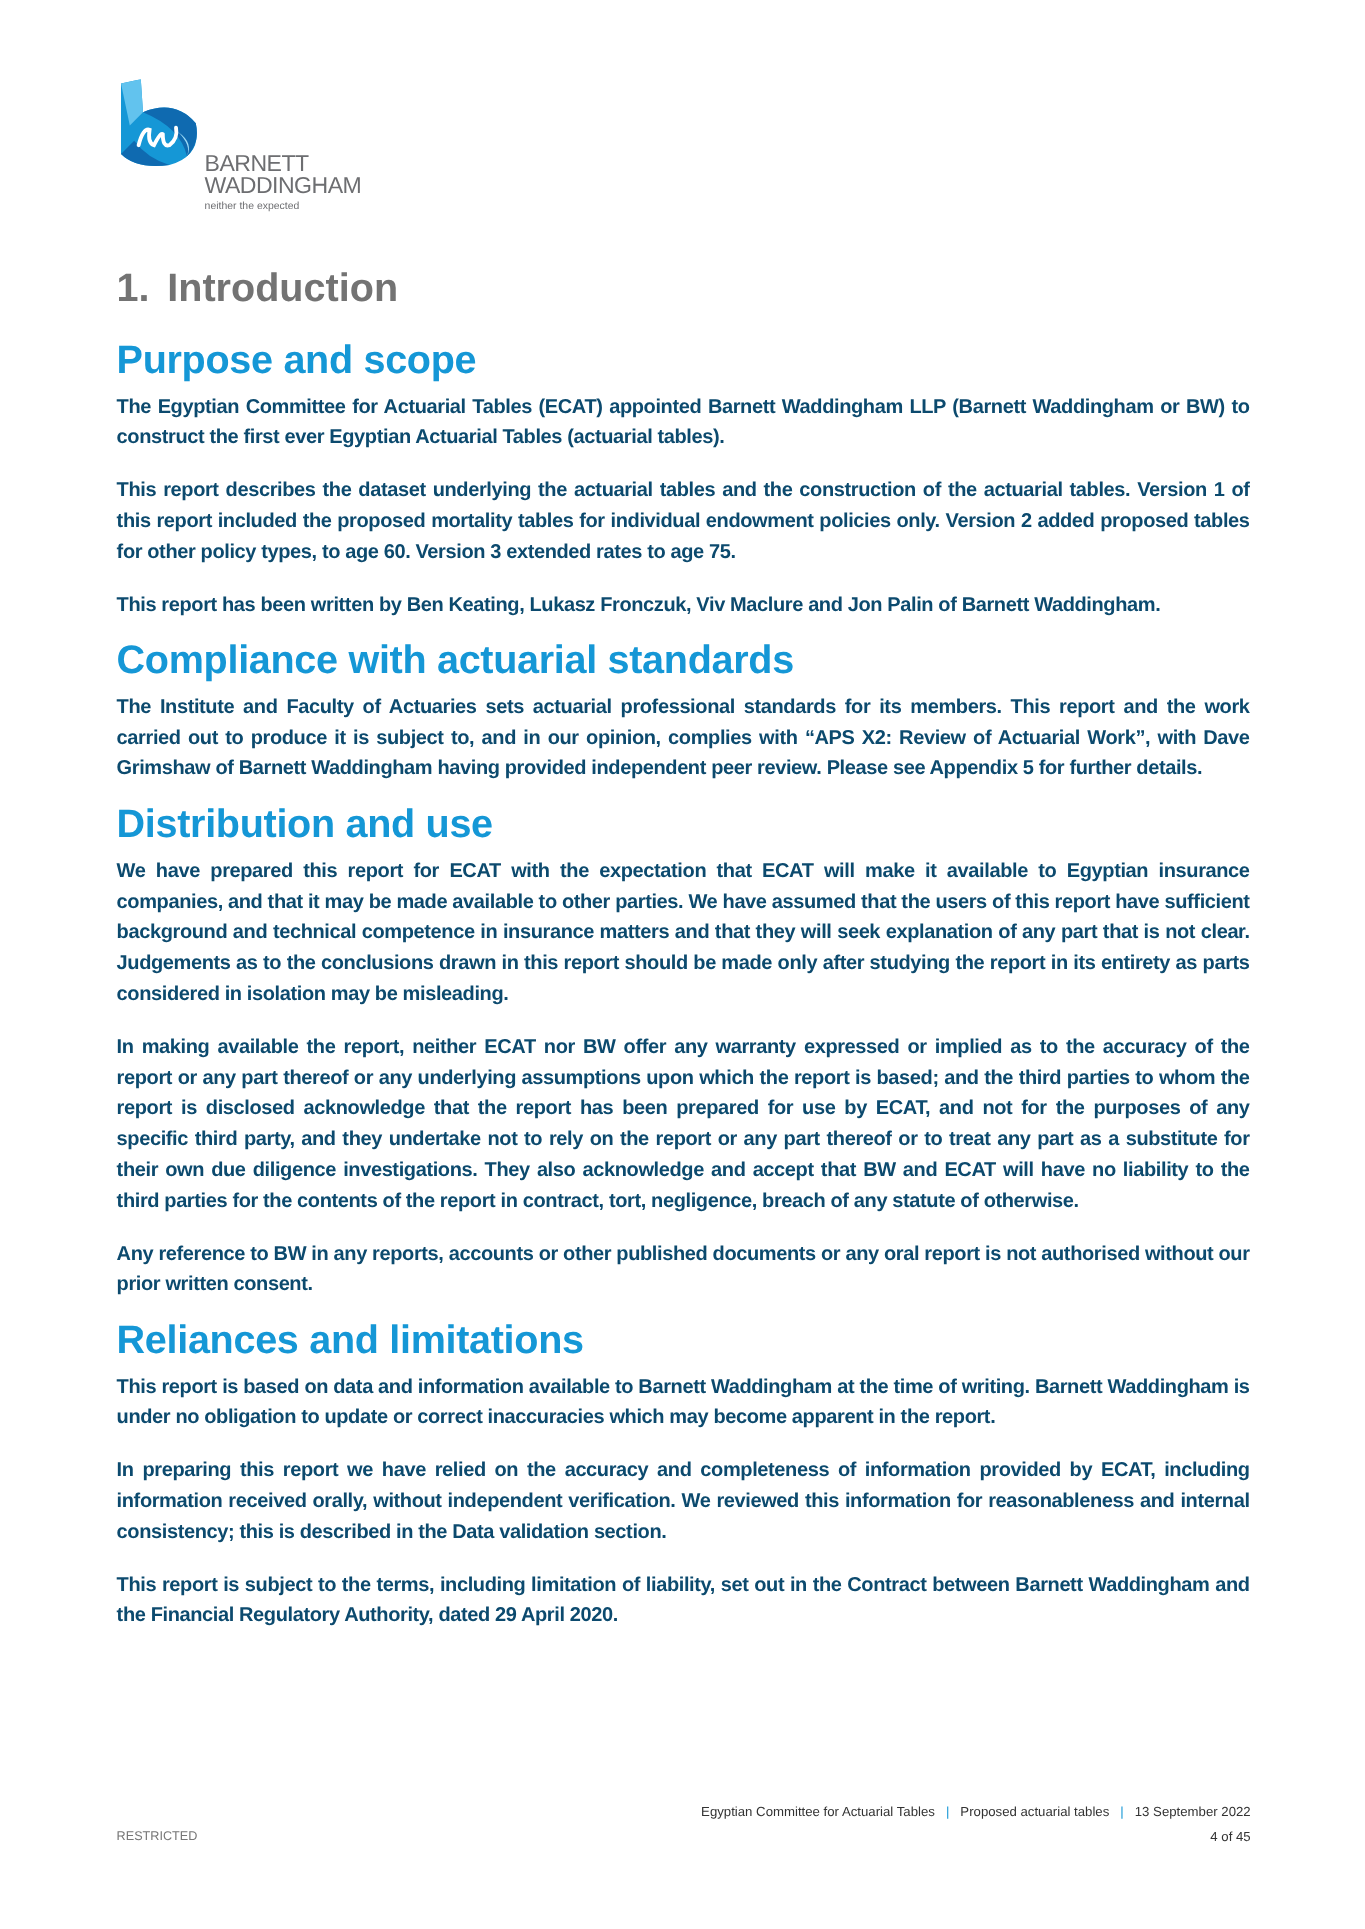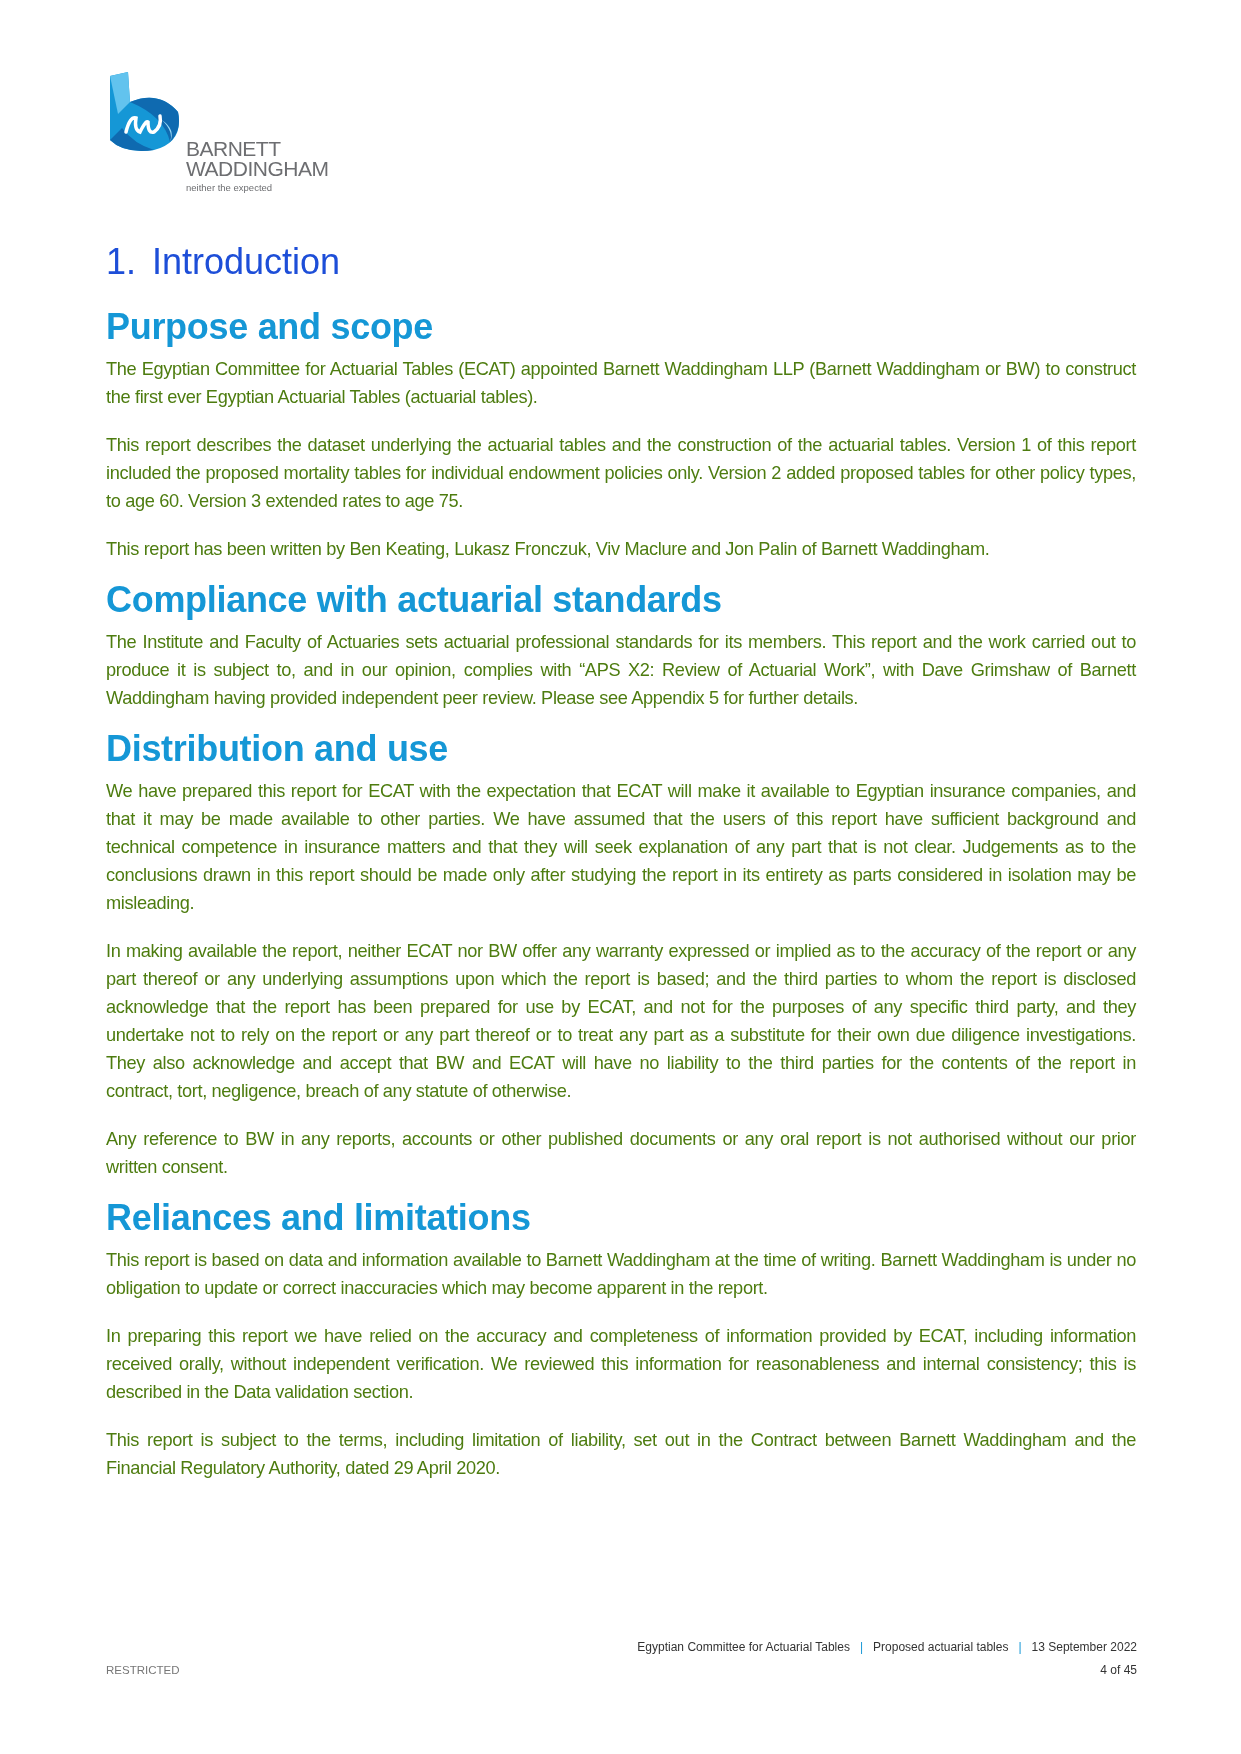--- a/index.html
+++ b/index.html
@@ -8,30 +8,30 @@
     font-family: "Liberation Sans", sans-serif; color: #1a1a1a;
   }
   .logo { position: absolute; left: 104px; top: 72px; width: 250px; height: 90px; }
   .logo svg { position: absolute; left: 0; top: 0; }
   .logo-text { position: absolute; left: 82px; top: 23px; margin-top: 44px; }
   .logo-name { font-size: 21px; line-height: 20px; color: #6d6e71; letter-spacing: -0.5px; font-weight: normal; }
   .logo-tag { font-size: 9.5px; color: #6d6e71; margin-top: 3px; }
 
   .content { position: absolute; left: 106px; width: 1030px; top: 240px; }
   h1 {
-    font-size: 36px; font-weight: normal; color: #1d4ed8; margin: 0 0 26px 0; line-height: 44px;
+    font-size: 36px; font-weight: bold; color: #737373; margin: 0 0 26px 0; line-height: 44px;
   }
   h1 .num { display: inline-block; width: 46px; }
   h2 {
     font-size: 36px; font-weight: bold; color: #1597d6; margin: 0 0 11px 0; line-height: 34px;
     letter-spacing: -0.3px;
   }
   p {
     font-size: 18.2px; line-height: 28px; margin: 0 0 20px 0; text-align: justify;
-    letter-spacing: -0.35px; color: #4d7c0f;
+    letter-spacing: -0.35px; color: #0c4a6e; font-weight: bold;
   }
   .sec { margin-bottom: 0; }
   .sec + .sec { margin-top: 2px; }
 
   .footer { position: absolute; left: 0; top: 1640px; width: 1241px; font-size: 12px; color: #333; }
   .footer-line { position: absolute; right: 104px; top: 0; white-space: nowrap; }
   .footer-line .sep { color: #1597d6; margin: 0 10px; }
   .footer-page { position: absolute; right: 104px; top: 23px; }
   .footer-restricted { position: absolute; left: 106px; top: 24px; color: #777; font-size: 11.5px; }
 </style>

